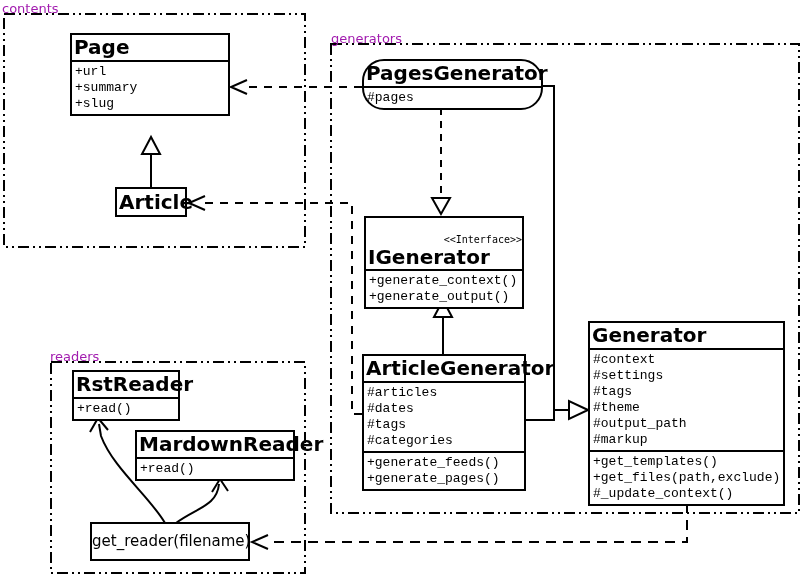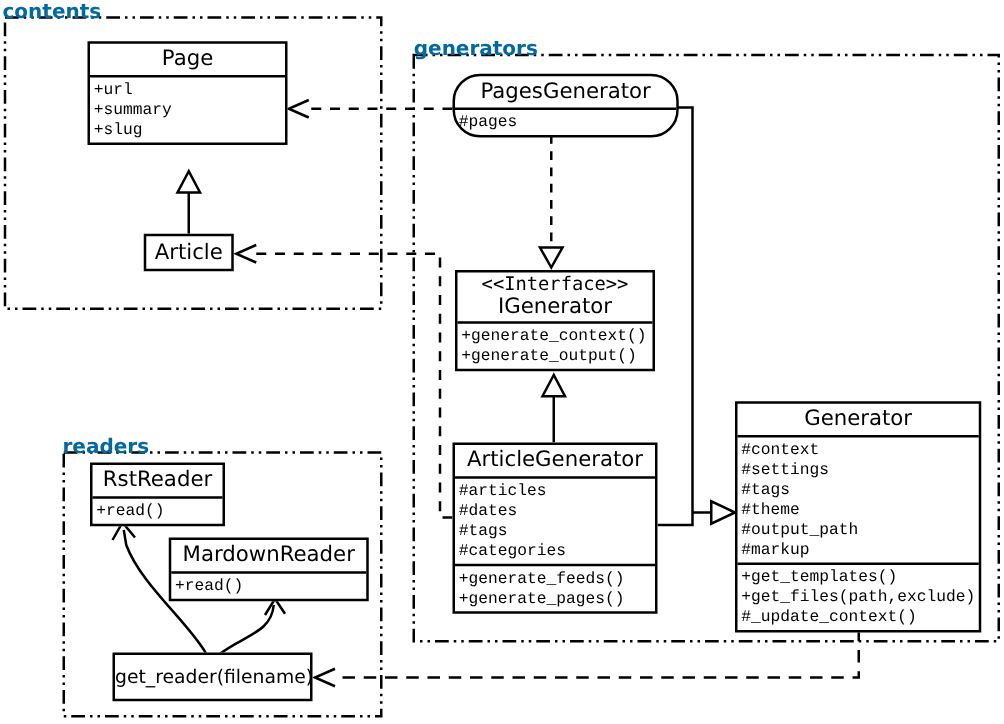--- a/index.html
+++ b/index.html
@@ -2,36 +2,35 @@
 <html><head>
 <meta charset="utf-8">
 <style>
   html,body{margin:0;padding:0;background:#ffffff;}
   #canvas{
     position:relative;width:803px;height:579px;background:#ffffff;
     font-family:"DejaVu Sans","Liberation Sans",sans-serif;overflow:hidden;
   }
   #wires{position:absolute;left:0;top:0;width:803px;height:579px;}
   .pkg-label{
-    position:absolute;font-size:16px;color:#0369a1;line-height:16px;
+    position:absolute;font-size:13px;color:#a21caf;line-height:16px;
     white-space:nowrap;
-    font-weight:bold;
   }
   .uml-box{
     position:absolute;background:#ffffff;border:2px solid #000;
     box-sizing:border-box;color:#000;
   }
   .uml-title{
-    font-weight:normal;font-size:17px;line-height:23px;text-align:center;
+    font-weight:bold;font-size:20px;line-height:23px;text-align:left;
     padding:1px 2px;white-space:nowrap;
   }
   .uml-stereo{
     font-family:"DejaVu Sans Mono","Liberation Mono",monospace;
-    font-weight:normal;font-size:15px;line-height:15px;text-align:center;
-    padding-top:2px;white-space:nowrap;
+    font-weight:normal;font-size:10px;line-height:15px;text-align:right;
+    padding-top:14px;white-space:nowrap;
   }
   .uml-comp{
     border-top:2px solid #000;padding:2px 3px;
     font-family:Liberation Mono, monospace;
     font-size:13px;line-height:16px;
   }
   .uml-line{white-space:nowrap;}
   .plain-box{
     position:absolute;background:#ffffff;border:2px solid #000;
     box-sizing:border-box;color:#000;text-align:center;

